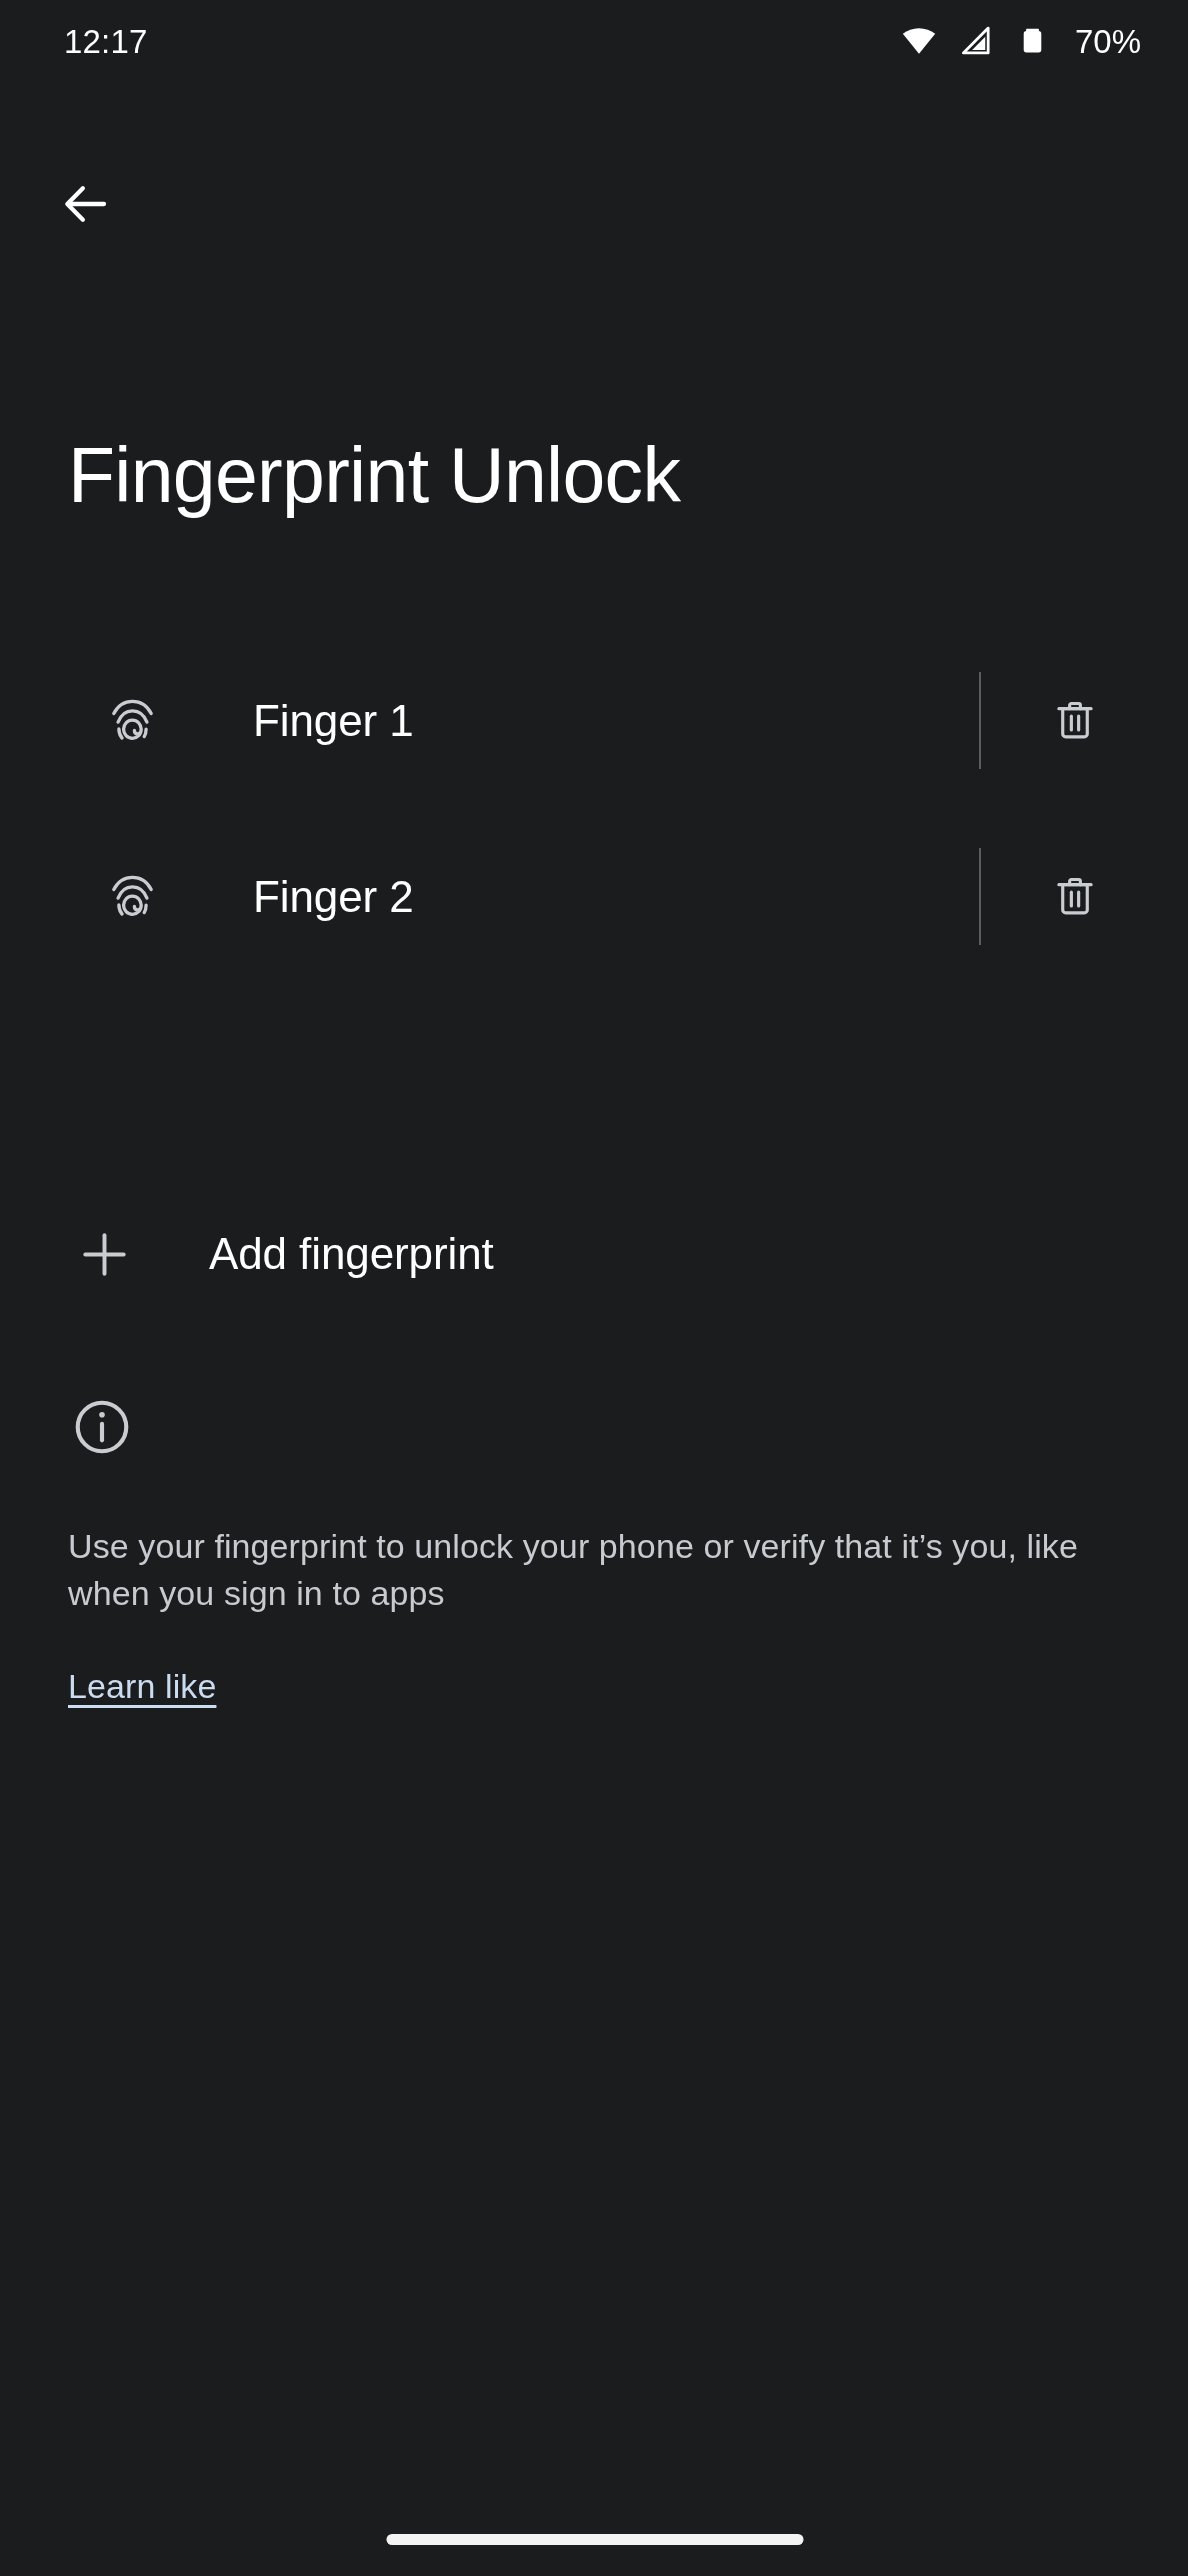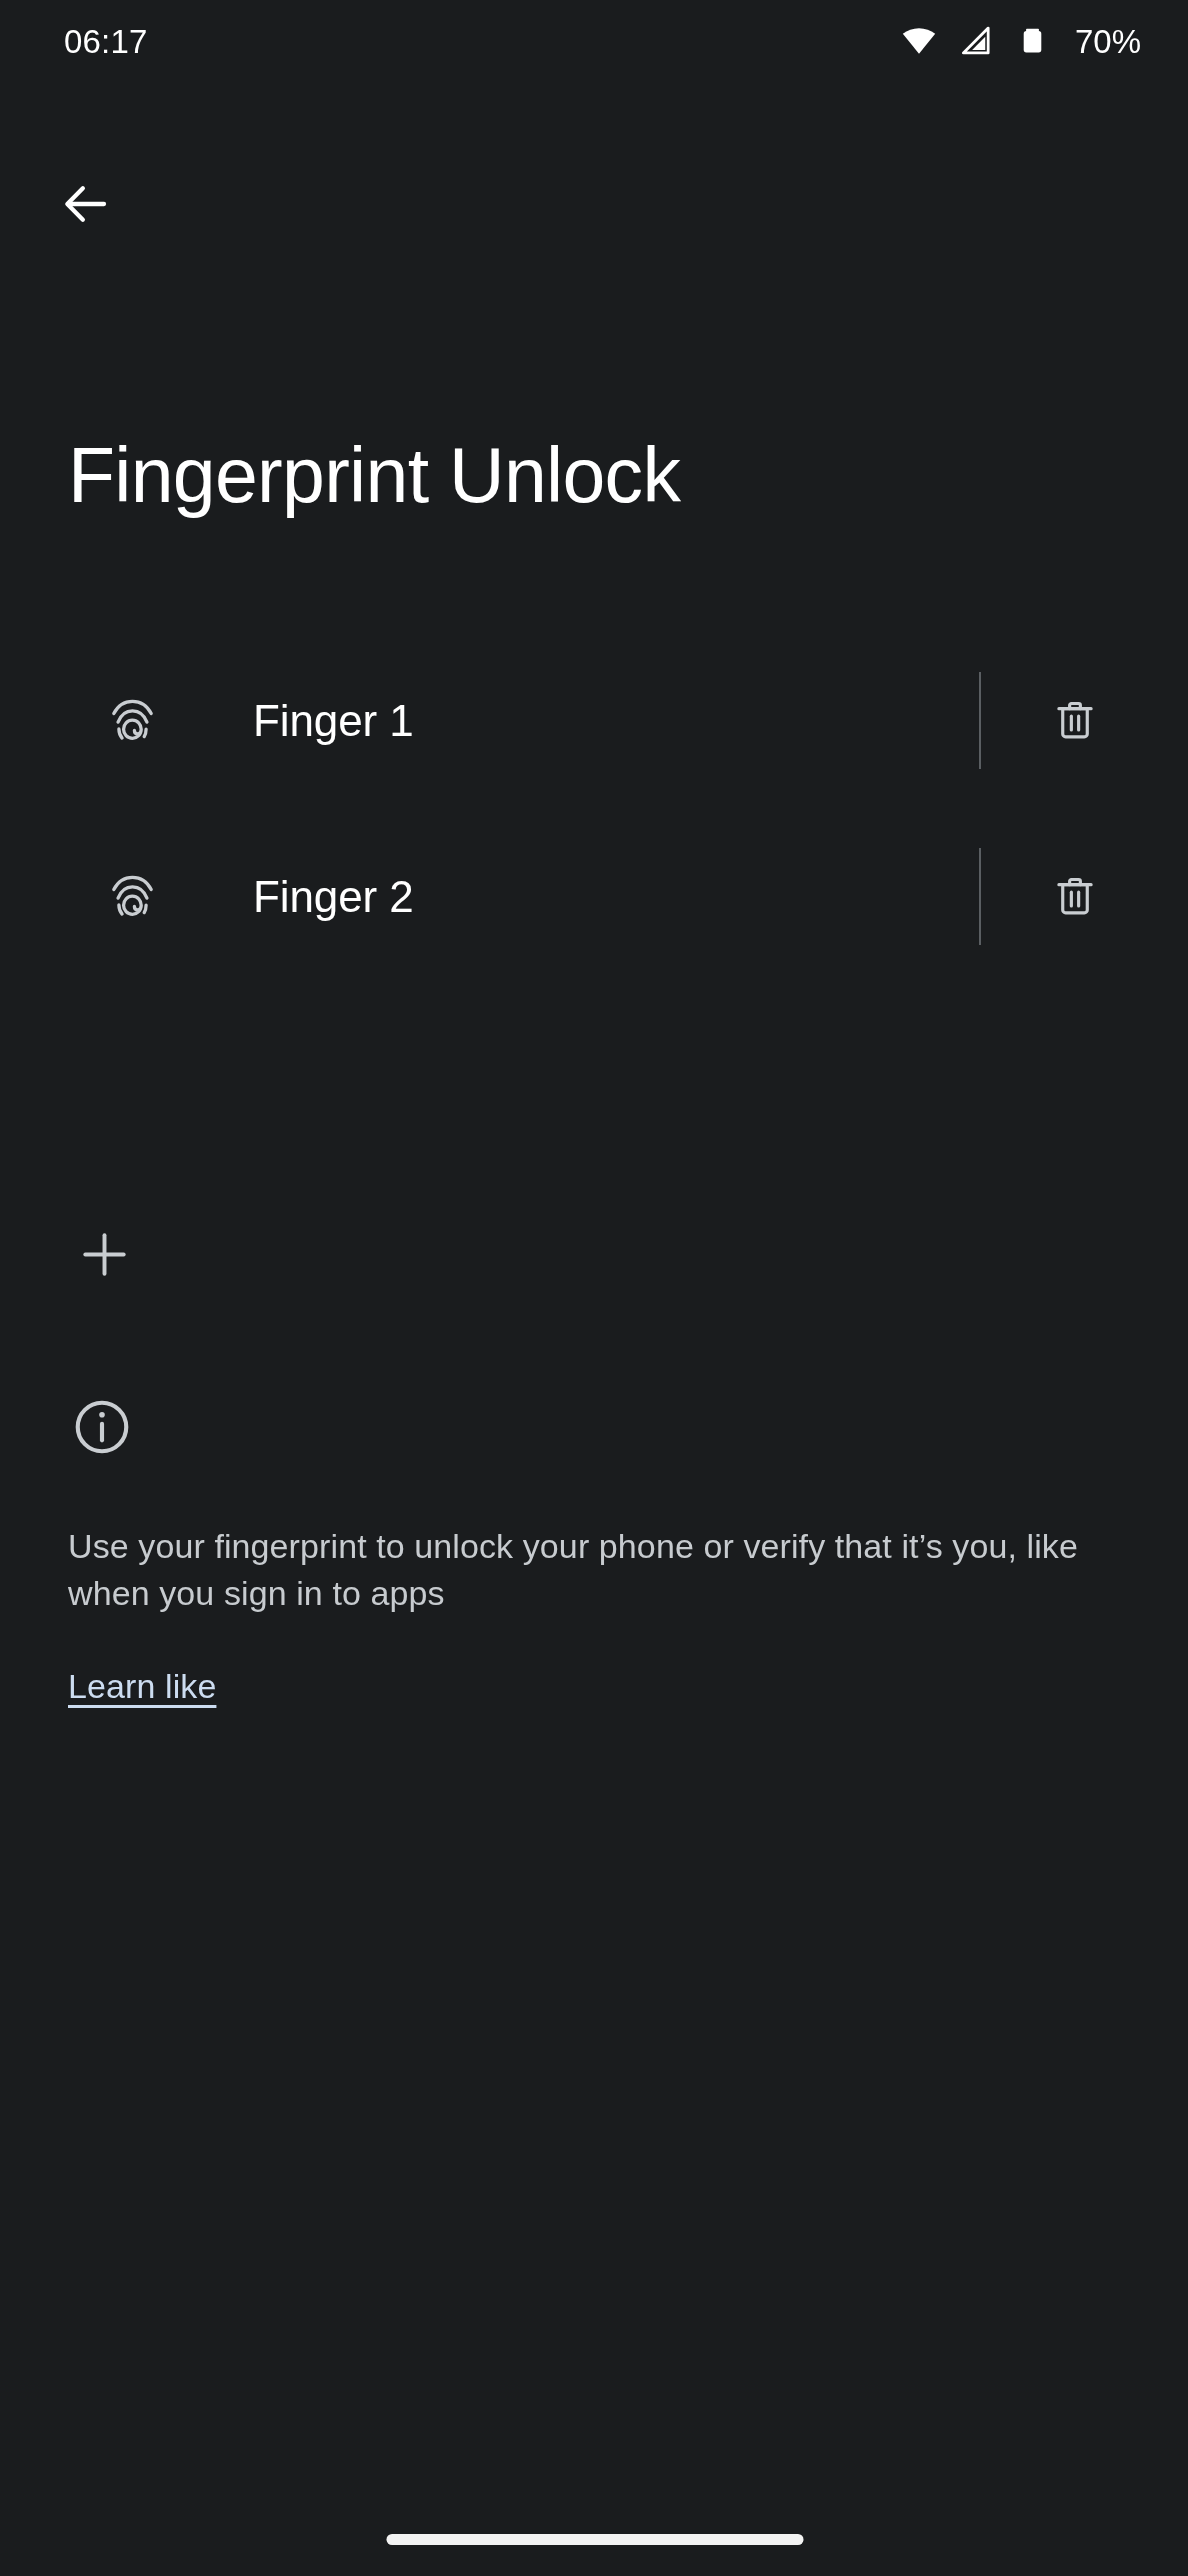--- a/index.html
+++ b/index.html
@@ -190,21 +190,21 @@
     width:417px; height:10.7px;
     background:#f3f3f3;
     border-radius:5.8px;
     cursor:pointer;
   }
 </style>
 </head>
 <body>
 
 <div class="status-bar">
-  <div class="status-time">06:17</div>
+  <div class="status-time">12:17</div>
 
   <div class="status-right">
 
     <span>
       <svg width="36" height="36" viewBox="0 0 24 24" fill="#ffffff">
         <path d="M12 21 1.5 8.1C4.4 5.9 8.05 4.6 12 4.6s7.6 1.3 10.5 3.5L12 21zM12 7.5c-2.6 0-5 .8-7 2.15l7 8.6 7-8.6C17 8.3 14.6 7.5 12 7.5z" opacity="0"></path>
         <path d="M12 21.2 1.2 7.9C4.2 5.5 8 4.1 12 4.1s7.8 1.4 10.8 3.8L12 21.2z"></path>
       </svg>
     </span>
 
@@ -291,20 +291,21 @@
 
 </div>
 
 <div class="add-row">
   <span class="add-icon-wrap">
     <svg width="59" height="59" viewBox="0 0 24 24" stroke="#c9cdd1" stroke-width="1.6" stroke-linecap="round">
       <line x1="12" y1="4.2" x2="12" y2="19.8"></line>
       <line x1="4.2" y1="12" x2="19.8" y2="12"></line>
     </svg>
   </span>
+  <span class="add-label">Add fingerprint</span>
 </div>
 
 <div class="info-icon-wrap">
   <svg width="64" height="64" viewBox="0 0 24 24" fill="none" stroke="#c9cdd1" stroke-width="1.55">
     <circle cx="12" cy="12" r="9.1"></circle>
     <line x1="12" y1="10.8" x2="12" y2="17" stroke-linecap="round"></line>
     <circle cx="12" cy="7.4" r="1.05" fill="#c9cdd1" stroke="none"></circle>
   </svg>
 </div>
 

